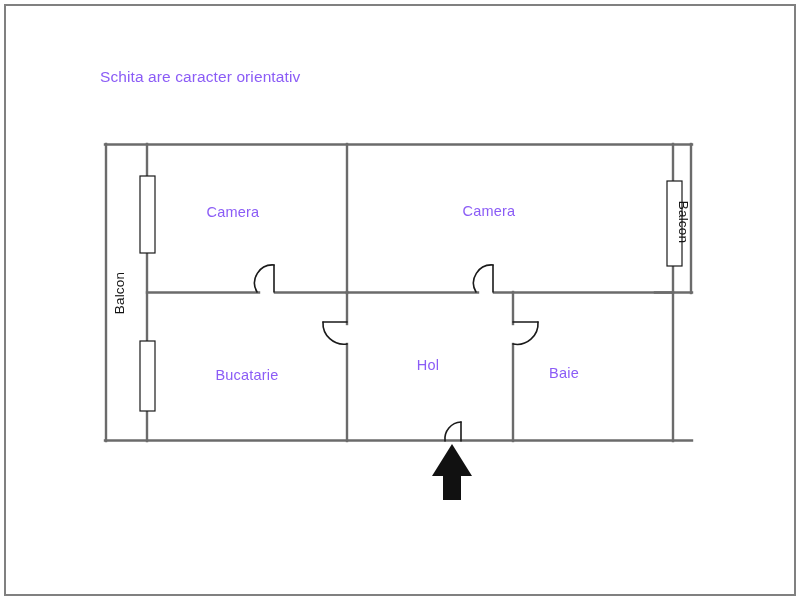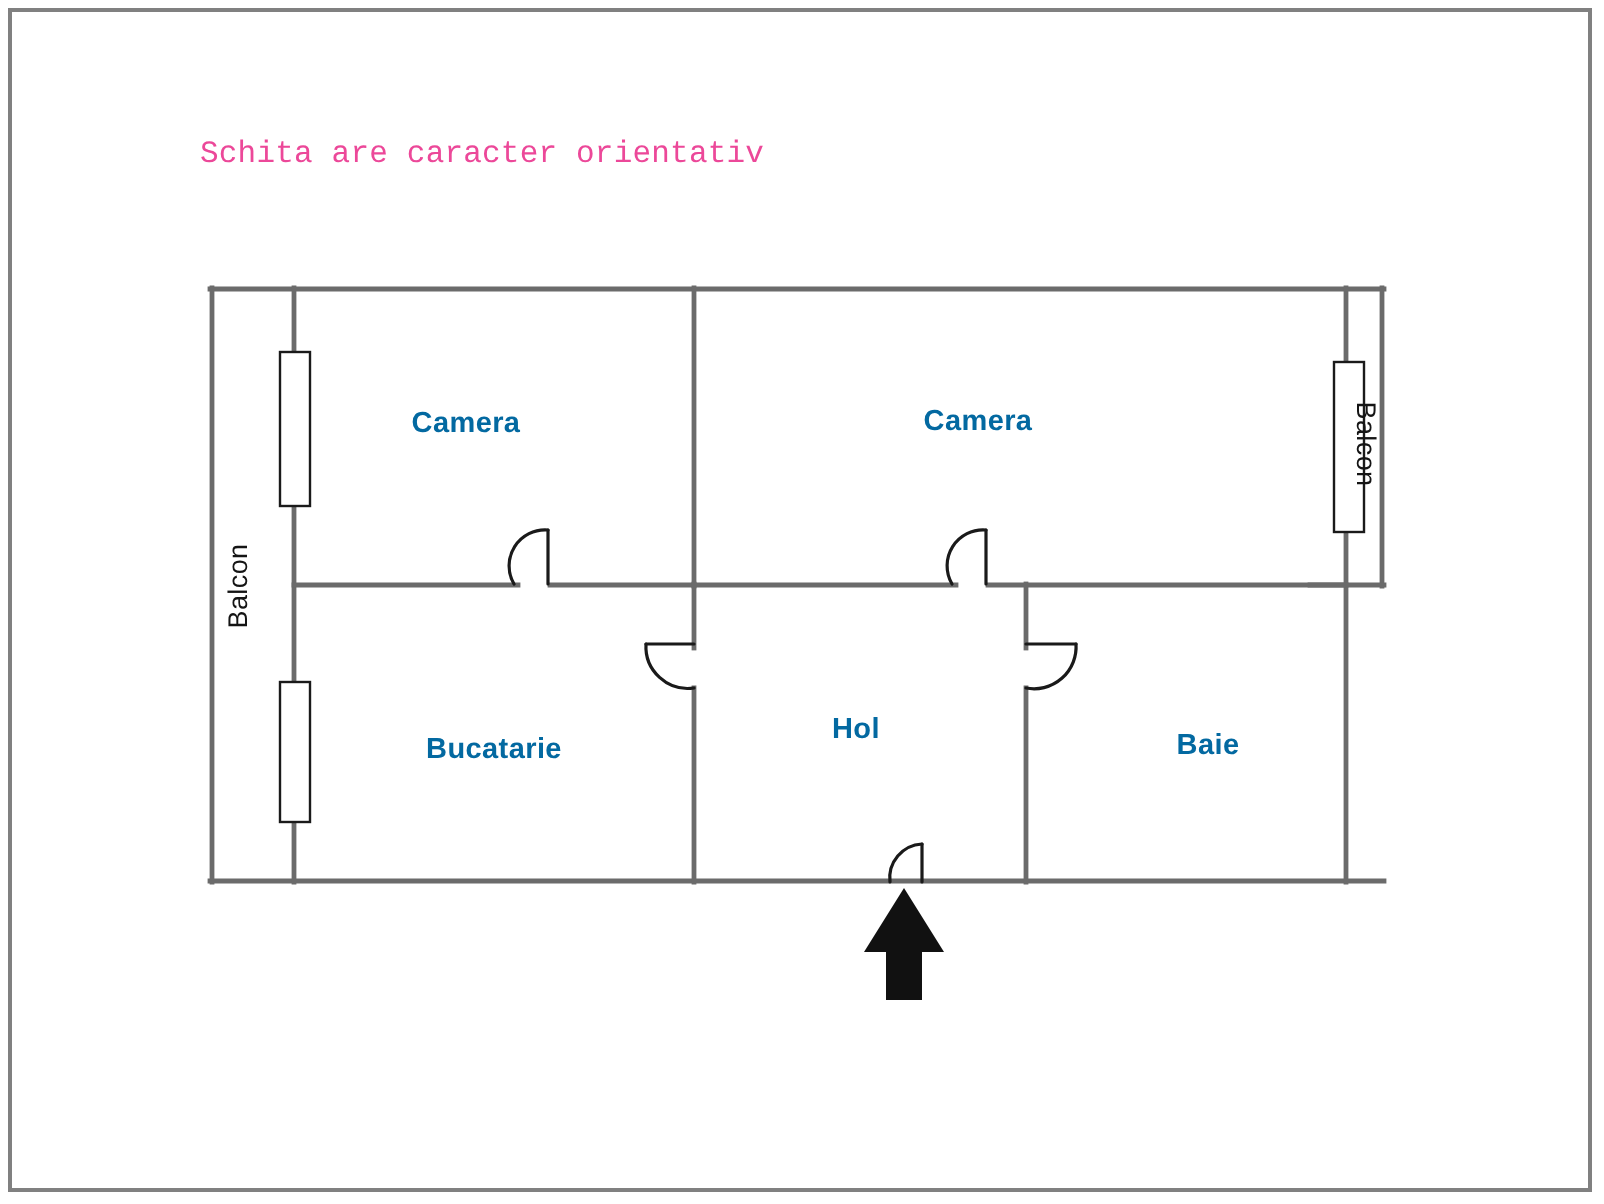--- a/index.html
+++ b/index.html
@@ -27,40 +27,38 @@
     height: 592px;
     border: 2px solid #808080;
     box-sizing: border-box;
     background: #ffffff;
   }
   #plan-title {
     position: absolute;
     left: 100px;
     top: 68px;
     font-size: 15.5px;
-    color: #ec4899;
+    color: #8b5cf6;
     letter-spacing: 0.1px;
     white-space: nowrap;
-    font-family: Liberation Mono, monospace;
   }
   #floorplan {
     position: absolute;
     left: 0;
     top: 0;
     width: 802px;
     height: 602px;
   }
   .room-label {
     position: absolute;
     font-size: 14.5px;
-    color: #0369a1;
+    color: #8b5cf6;
     white-space: nowrap;
     transform: translate(-50%, -50%);
     letter-spacing: 0.2px;
-    font-weight: bold;
   }
   .balcon-label {
     position: absolute;
     font-size: 13.5px;
     color: #141414;
     white-space: nowrap;
     letter-spacing: 0.2px;
   }
   #balcon-left-label {
     left: 119px;
@@ -171,19 +169,19 @@
   </svg>
 
   <div class="room-label" style="left:233px; top:212px;">Camera</div>
 
   <div class="room-label" style="left:489px; top:211px;">Camera</div>
 
   <div class="room-label" style="left:247px; top:375px;">Bucatarie</div>
 
   <div class="room-label" style="left:428px; top:365px;">Hol</div>
 
-  <div class="room-label" style="left:604px; top:373px;text-align:center;">Baie</div>
+  <div class="room-label" style="left:564px; top:373px;text-align:center;">Baie</div>
 
   <div class="balcon-label" id="balcon-left-label">Balcon</div>
 
   <div class="balcon-label" id="balcon-right-label">Balcon</div>
 
 </div>
 
 </body></html>

